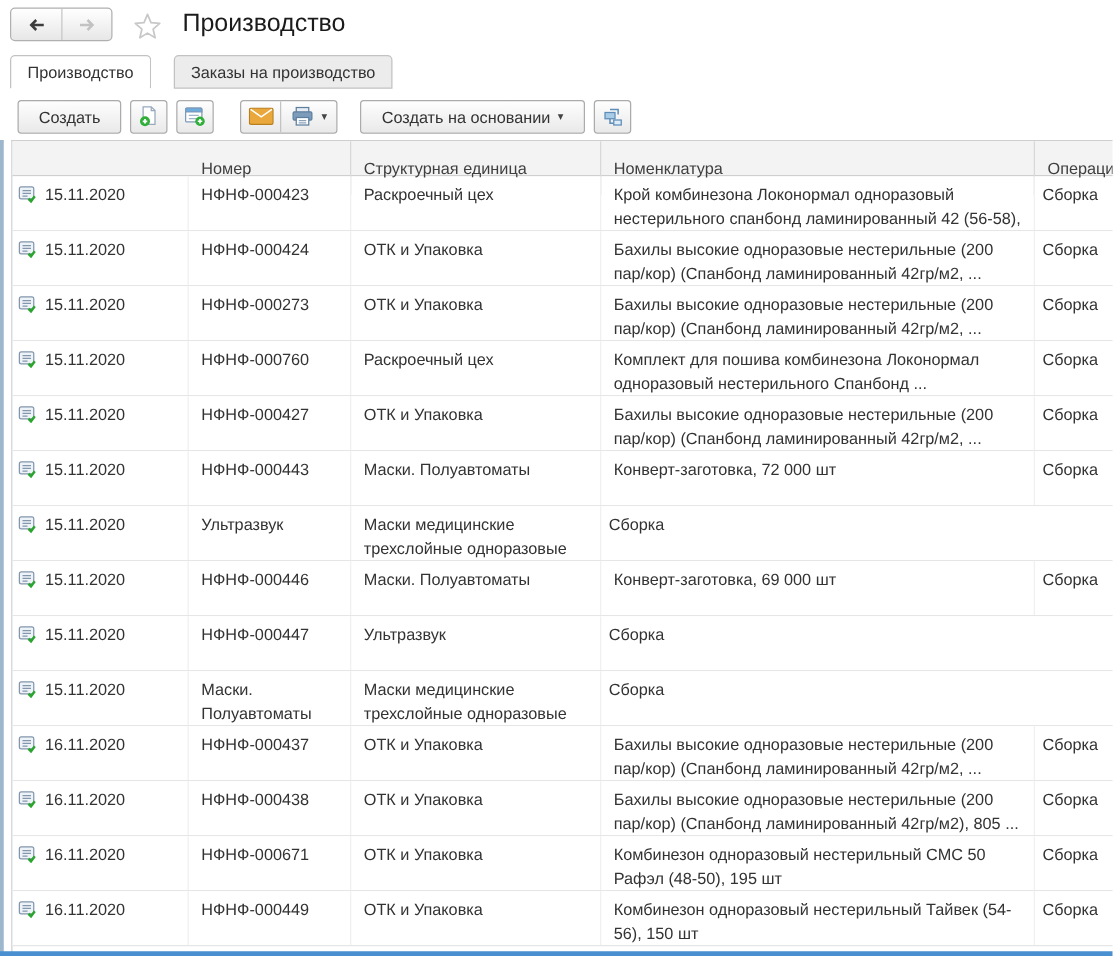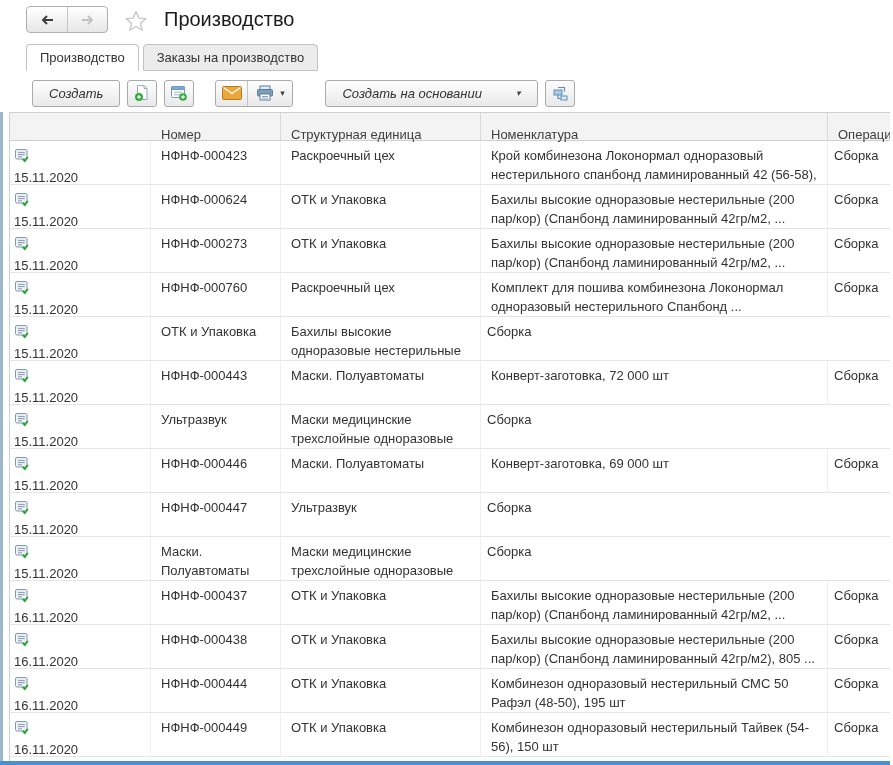--- a/index.html
+++ b/index.html
@@ -1,69 +1,69 @@
 <!DOCTYPE html>
 <html><head>
 <meta charset="utf-8">
 <style>
   * { margin:0; padding:0; box-sizing:border-box; }
   html,body { width:893px; height:765px; overflow:hidden; background:#fff;
     font-family:"Liberation Sans", sans-serif; color:#333; }
-  .page { position:relative; width:890px; height:765px; overflow:hidden;padding-left:18px; }
+  .page { position:relative; width:890px; height:765px; overflow:hidden; }
 
   
   .titlebar { height:38px; padding:6px 0 0 8px; display:flex; align-items:flex-start; }
   .nav-group { display:flex; border:1px solid #b0b0b0; border-radius:4px; overflow:hidden;
     background:linear-gradient(#ffffff,#e7e7e7); height:27px; }
   .nav-btn { width:40px; height:100%; display:flex; align-items:center; justify-content:center;
     background:transparent; border:none; cursor:pointer; }
   .nav-btn + .nav-btn { border-left:1px solid #c6c6c6; }
   .star { margin:3px 0 0 16px; }
   .page-title { font-size:20px; font-weight:400; color:#1b1b1b; margin-left:16px; margin-top:2px; }
 
   
   .tabs { padding-left:8px; display:flex; height:27px; margin-top:6px; }
   .tab { font-size:13px; padding:0 13px; line-height:25px; border:1px solid #c2c2c2;
     border-radius:4px 4px 0 0; background:#ececec; color:#333; cursor:pointer; }
   .tab.active { background:#fff; border-bottom-color:#fff; }
-  .tab + .tab { margin-left:4px; }
+  .tab + .tab { margin-left:18px; }
 
   
   .toolbar { margin-top:8px; padding-left:14px; display:flex; align-items:center; height:28px; }
   .btn { height:27px; font-size:13px; color:#333; padding:0 16px; cursor:pointer;
     background:linear-gradient(#fefefe,#e9e9e9); border:1px solid #ababab; border-radius:3px;
     display:inline-flex; align-items:center; justify-content:center;
-    font-family:"Liberation Sans", sans-serif;font-style:italic; }
+    font-family:"Liberation Sans", sans-serif; }
   .icon-btn { width:30px; padding:0; }
   .btn-group { display:flex; margin-left:21px; border:1px solid #ababab; border-radius:3px;
     overflow:hidden; height:27px; background:linear-gradient(#fefefe,#e9e9e9); }
   .btn-group .g-btn { border:none; background:transparent; height:100%; cursor:pointer;
     display:flex; align-items:center; justify-content:center; }
   .btn-group .g-btn + .g-btn { border-left:1px solid #c3c3c3; }
   .caret { font-size:9px; color:#444; margin-left:6px; line-height:1; }
-  .gap-7 { margin-left:7px; } .gap-18 { margin-left:32px;gap:28px; }
+  .gap-7 { margin-left:7px; } .gap-18 { margin-left:18px; }
 
   
   .table { position:absolute; left:9px; top:112px; width:938px; border:1px solid #cfcfcf;
     border-bottom:none; background:#fff; }
   .thead { display:grid; grid-template-columns:141px 130px 200px 347px 1fr; height:28px;
     background:#f3f3f3; border-bottom:1px solid #cfcfcf; }
   .th { font-size:13px; color:#3f3f3f; line-height:27px; padding-left:10px;
     border-right:1px solid #d8d8d8; display:flex; align-items:center; cursor:pointer;
     white-space:nowrap; overflow:hidden; }
   .th:last-child { border-right:none; }
   .th-date { padding-left:16px;margin-top:43px; }
   .sort-ind { margin-left:auto; margin-right:8px; font-size:12px; color:#555; }
   .tbody { height:622px; overflow:hidden; }
   .tr { display:grid; grid-template-columns:141px 130px 200px 347px 1fr; height:44px;
     border-bottom:1px solid #e6e6e6; background:#fff; cursor:pointer; }
   .td { font-size:13px; color:#333; padding:5px 6px 0 10px; line-height:19px;
     border-right:1px solid #f0f0f0; overflow:hidden; }
   .td:last-child { border-right:none; }
-  .td-date { display:flex; align-items:flex-start; padding-left:4px; white-space:nowrap;flex-direction:column; }
+  .td-date { display:flex; align-items:flex-start; padding-left:4px; white-space:nowrap; }
   .doc-icon { flex:0 0 auto; margin:1px 6px 0 0; }
   .td-op { padding-left:6px; }
 
   
   .edge-left { position:absolute; left:0; top:112px; width:3px; height:653px; background:#9db7cd; }
   .edge-bottom { position:absolute; left:0; top:761px; width:893px; height:4px; background:#4a8fd0; }
 </style>
 </head>
 <body>
 
@@ -189,21 +189,21 @@
         <svg width="16" height="16" viewBox="0 0 16 16">
           <rect x="1.5" y="2.5" width="11.5" height="9.5" rx="1.5" fill="#eef3f8" stroke="#8296ac"></rect>
           <line x1="4" y1="5.4" x2="10.8" y2="5.4" stroke="#8296ac"></line>
           <line x1="4" y1="7.6" x2="10.8" y2="7.6" stroke="#8296ac"></line>
           <line x1="4" y1="9.8" x2="8" y2="9.8" stroke="#8296ac"></line>
           <path d="M8.8 12 l2 2 3 -4" stroke="#2aa52f" stroke-width="2" fill="none"></path>
         </svg>
       </span>
       <span>15.11.2020</span>
     </div>
-    <div class="td">НФНФ-000624</div>
+    <div class="td">НФНФ-000424</div>
     <div class="td">ОТК и Упаковка</div>
     <div class="td td-nom">Бахилы высокие одноразовые нестерильные (200 пар/кор) (Спанбонд ламинированный 42гр/м2, ...</div>
     <div class="td td-op">Сборка</div>
   </div>
 
   <div class="tr">
     <div class="td td-date">
       <span class="doc-icon">
         <svg width="16" height="16" viewBox="0 0 16 16">
           <rect x="1.5" y="2.5" width="11.5" height="9.5" rx="1.5" fill="#eef3f8" stroke="#8296ac"></rect>
@@ -246,20 +246,21 @@
         <svg width="16" height="16" viewBox="0 0 16 16">
           <rect x="1.5" y="2.5" width="11.5" height="9.5" rx="1.5" fill="#eef3f8" stroke="#8296ac"></rect>
           <line x1="4" y1="5.4" x2="10.8" y2="5.4" stroke="#8296ac"></line>
           <line x1="4" y1="7.6" x2="10.8" y2="7.6" stroke="#8296ac"></line>
           <line x1="4" y1="9.8" x2="8" y2="9.8" stroke="#8296ac"></line>
           <path d="M8.8 12 l2 2 3 -4" stroke="#2aa52f" stroke-width="2" fill="none"></path>
         </svg>
       </span>
       <span>15.11.2020</span>
     </div>
+    <div class="td">НФНФ-000427</div>
     <div class="td">ОТК и Упаковка</div>
     <div class="td td-nom">Бахилы высокие одноразовые нестерильные (200 пар/кор) (Спанбонд ламинированный 42гр/м2, ...</div>
     <div class="td td-op">Сборка</div>
   </div>
 
   <div class="tr">
     <div class="td td-date">
       <span class="doc-icon">
         <svg width="16" height="16" viewBox="0 0 16 16">
           <rect x="1.5" y="2.5" width="11.5" height="9.5" rx="1.5" fill="#eef3f8" stroke="#8296ac"></rect>
@@ -394,21 +395,21 @@
         <svg width="16" height="16" viewBox="0 0 16 16">
           <rect x="1.5" y="2.5" width="11.5" height="9.5" rx="1.5" fill="#eef3f8" stroke="#8296ac"></rect>
           <line x1="4" y1="5.4" x2="10.8" y2="5.4" stroke="#8296ac"></line>
           <line x1="4" y1="7.6" x2="10.8" y2="7.6" stroke="#8296ac"></line>
           <line x1="4" y1="9.8" x2="8" y2="9.8" stroke="#8296ac"></line>
           <path d="M8.8 12 l2 2 3 -4" stroke="#2aa52f" stroke-width="2" fill="none"></path>
         </svg>
       </span>
       <span>16.11.2020</span>
     </div>
-    <div class="td">НФНФ-000444</div>
+    <div class="td">НФНФ-000671</div>
     <div class="td">ОТК и Упаковка</div>
     <div class="td td-nom">Комбинезон одноразовый нестерильный СМС 50 Рафэл (48-50), 195 шт</div>
     <div class="td td-op">Сборка</div>
   </div>
 
   <div class="tr">
     <div class="td td-date">
       <span class="doc-icon">
         <svg width="16" height="16" viewBox="0 0 16 16">
           <rect x="1.5" y="2.5" width="11.5" height="9.5" rx="1.5" fill="#eef3f8" stroke="#8296ac"></rect>

